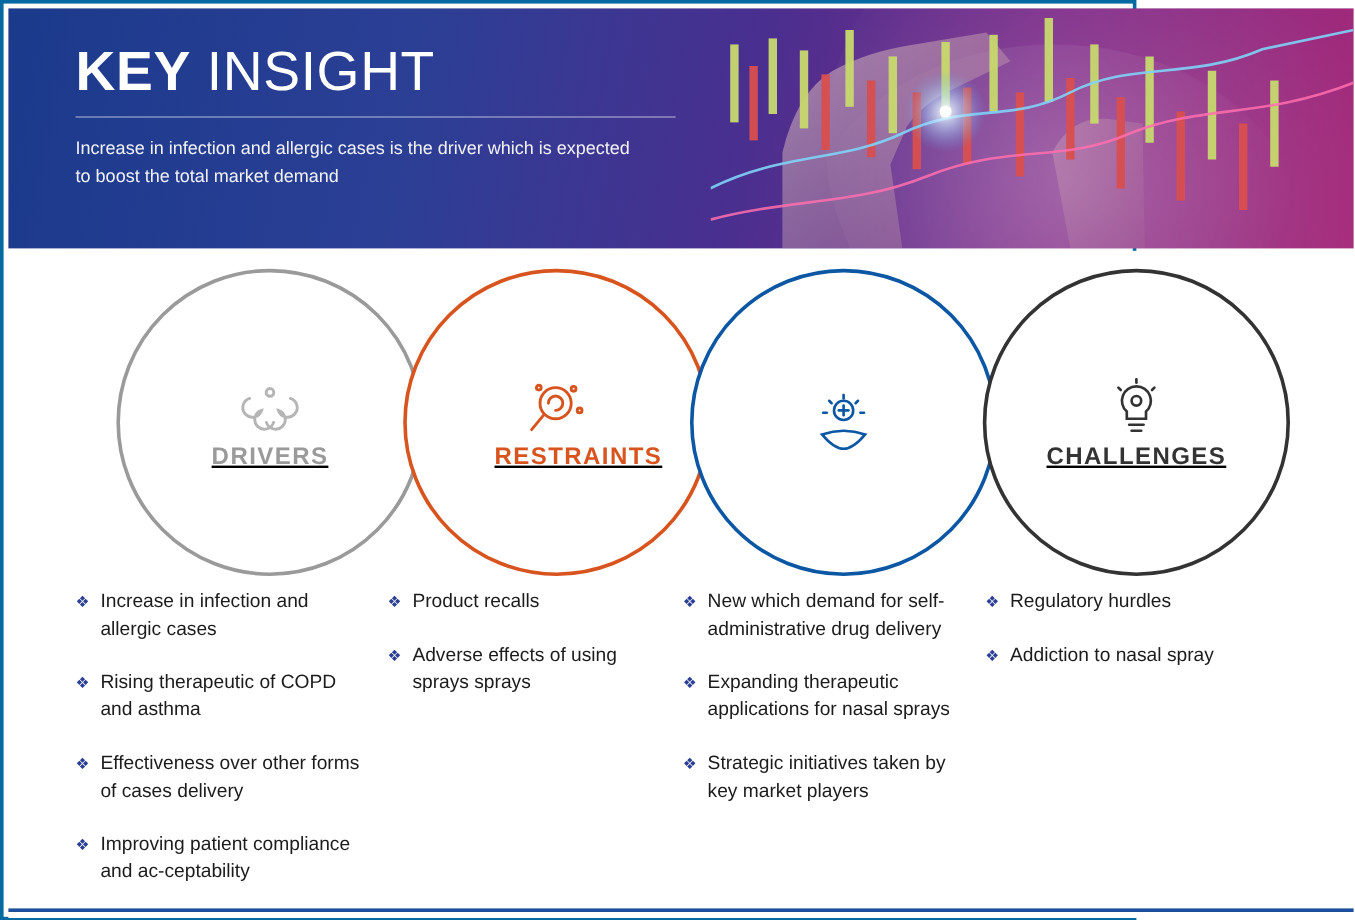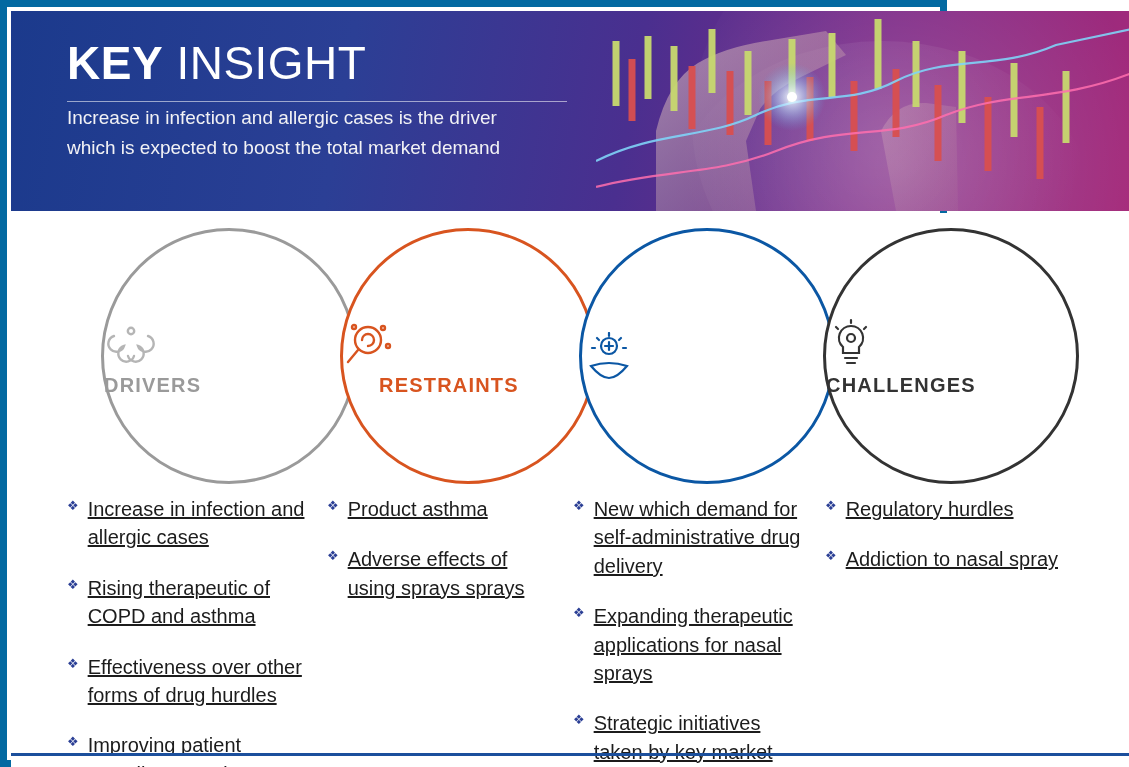--- a/index.html
+++ b/index.html
@@ -11,21 +11,21 @@
     width: 1129px; height: 767px;
     font-family: "Liberation Sans", sans-serif;
     position: relative;
     overflow: hidden;
   }
   .page {
     position: absolute;
     left: 0; top: 0;
     width: 947px; height: 767px;
     background: #ffffff;
-    border: 7px solid #0369a1;
+    border: 3px solid #0369a1;
   }
 
   
   .header {
     position: absolute;
     left: 4px; top: 4px;
     width: 1121px; height: 200px;
     overflow: hidden;
     background: linear-gradient(100deg, #1b3a8c 0%, #2b3f95 30%, #4a2f8f 55%, #7b2a88 75%, #a52a7a 100%);
   }
@@ -62,22 +62,22 @@
     white-space: nowrap;
   }
   .key-insight .bold { font-weight: bold; }
   .key-insight .light { font-weight: normal; }
   .title-rule {
     margin-top: 14px;
     width: 500px; height: 1px;
     background: rgba(255,255,255,0.55);
   }
   .subtitle {
-    margin-top: 1px;
-    font-size: 19px;
+    margin-top: 14px;
+    font-size: 15px;
     line-height: 1.55;
     color: #f2f2f5;
     max-width: 470px;
   }
 
   
   .diagram {
     position: absolute;
     left: 4px; top: 206px;
     width: 1121px; height: 556px;
@@ -89,22 +89,23 @@
     border-radius: 50%;
     background: #ffffff;
     border-width: 3px;
     border-style: solid;
   }
   .circle-inner {
     position: absolute;
     left: 0; top: 0; right: 0; bottom: 0;
     display: flex;
     flex-direction: column;
-    align-items: flex-start;
+    align-items: center;
     justify-content: center;
+    text-decoration: underline;
   }
   .circle-icon { height: 52px; display: flex; align-items: flex-end; justify-content: center; }
   .circle-label {
     margin-top: 6px;
     font-size: 20px;
     font-weight: bold;
     letter-spacing: 1.2px;
   }
   .arrow {
     position: absolute;
@@ -123,24 +124,23 @@
     margin-bottom: 22px;
   }
   .bullet-mark {
     color: #2b3f95;
     font-size: 13px;
     line-height: 22px;
     margin-right: 9px;
     flex: 0 0 auto;
   }
   .bullet-text {
-    font-size: 20px;
+    font-size: 16px;
     line-height: 1.42;
     color: #1c1c1c;
-    text-decoration: underline;
   }
 
   .footer-rule {
     position: absolute;
     left: 4px; bottom: 4px;
     width: 1121px; height: 3px;
     background: #1b4f9c;
   }
 </style>
 </head>
@@ -338,32 +338,32 @@
       <div class="bullet-item">
         <span class="bullet-mark">❖</span>
         <span class="bullet-text">Increase in infection and allergic cases</span>
       </div>
       <div class="bullet-item">
         <span class="bullet-mark">❖</span>
         <span class="bullet-text">Rising therapeutic of COPD and asthma</span>
       </div>
       <div class="bullet-item">
         <span class="bullet-mark">❖</span>
-        <span class="bullet-text">Effectiveness over other forms of drug hurdles</span>
+        <span class="bullet-text">Effectiveness over other forms of cases delivery</span>
       </div>
       <div class="bullet-item">
         <span class="bullet-mark">❖</span>
         <span class="bullet-text">Improving patient compliance and ac-ceptability</span>
       </div>
     </div>
 
     <div class="col" style="left:316px; width:230px;">
       <div class="bullet-item">
         <span class="bullet-mark">❖</span>
-        <span class="bullet-text">Product asthma</span>
+        <span class="bullet-text">Product recalls</span>
       </div>
       <div class="bullet-item">
         <span class="bullet-mark">❖</span>
         <span class="bullet-text">Adverse effects of using sprays sprays</span>
       </div>
     </div>
 
     <div class="col" style="left:562px; width:240px;">
       <div class="bullet-item">
         <span class="bullet-mark">❖</span>

